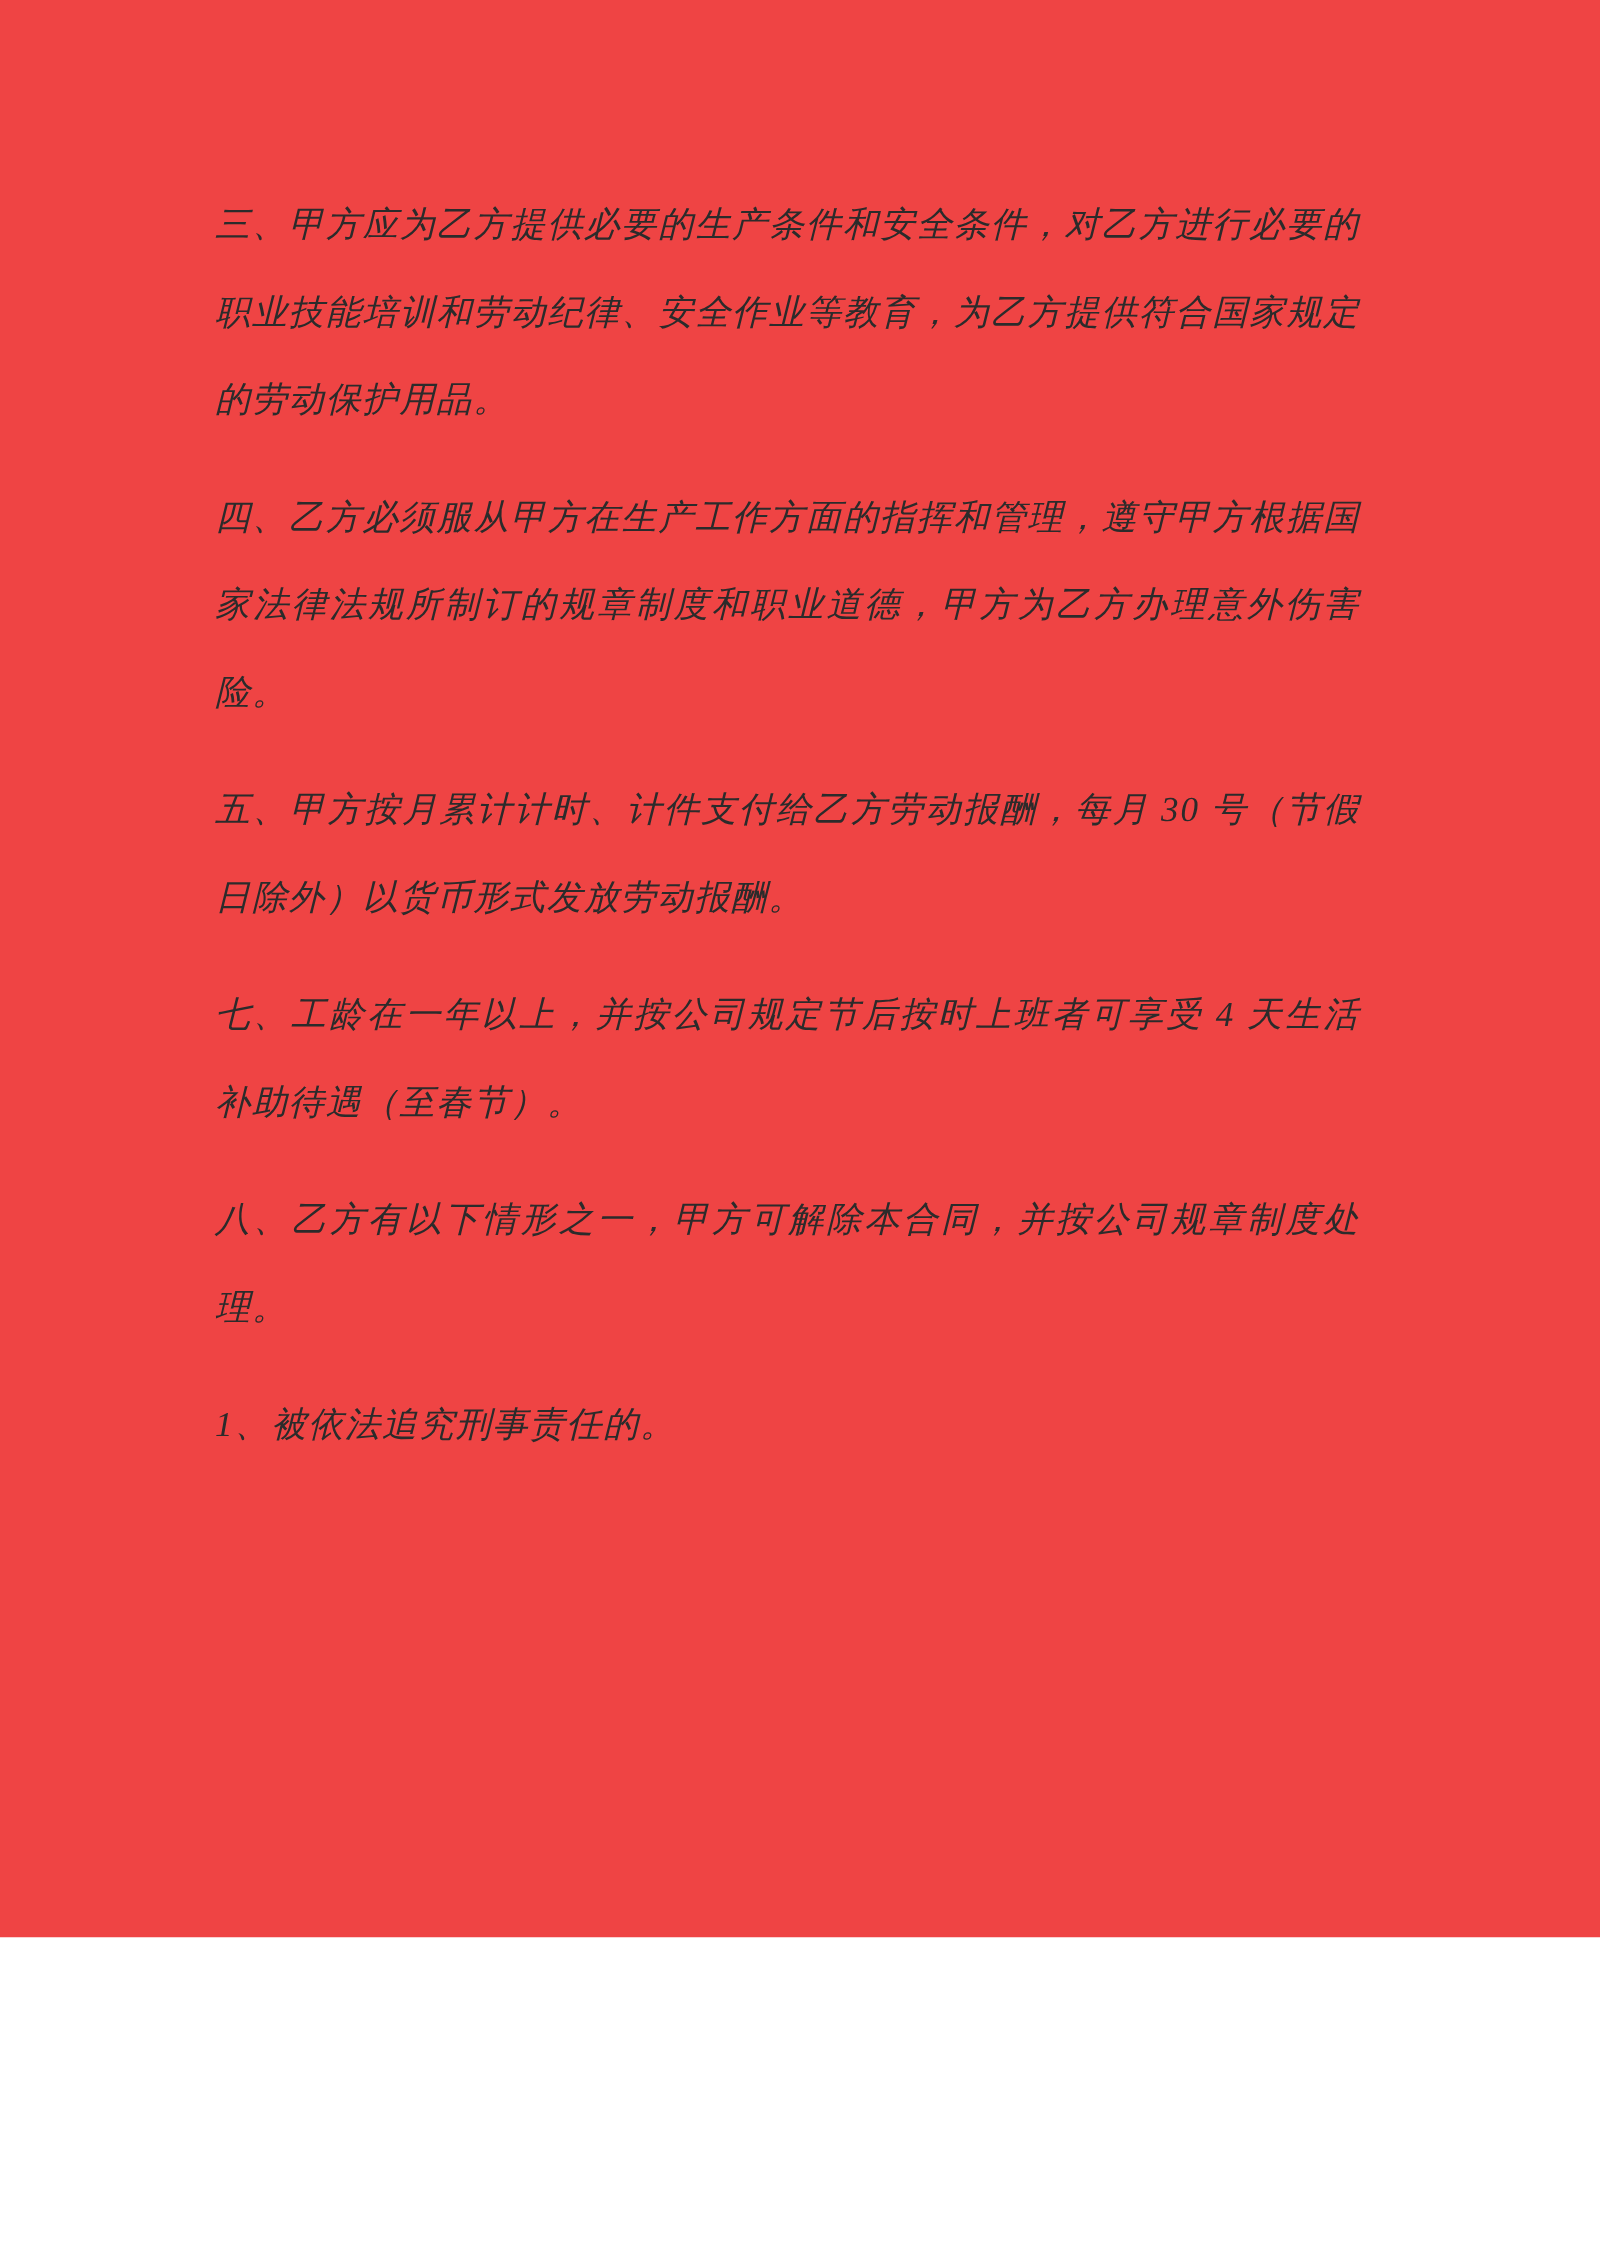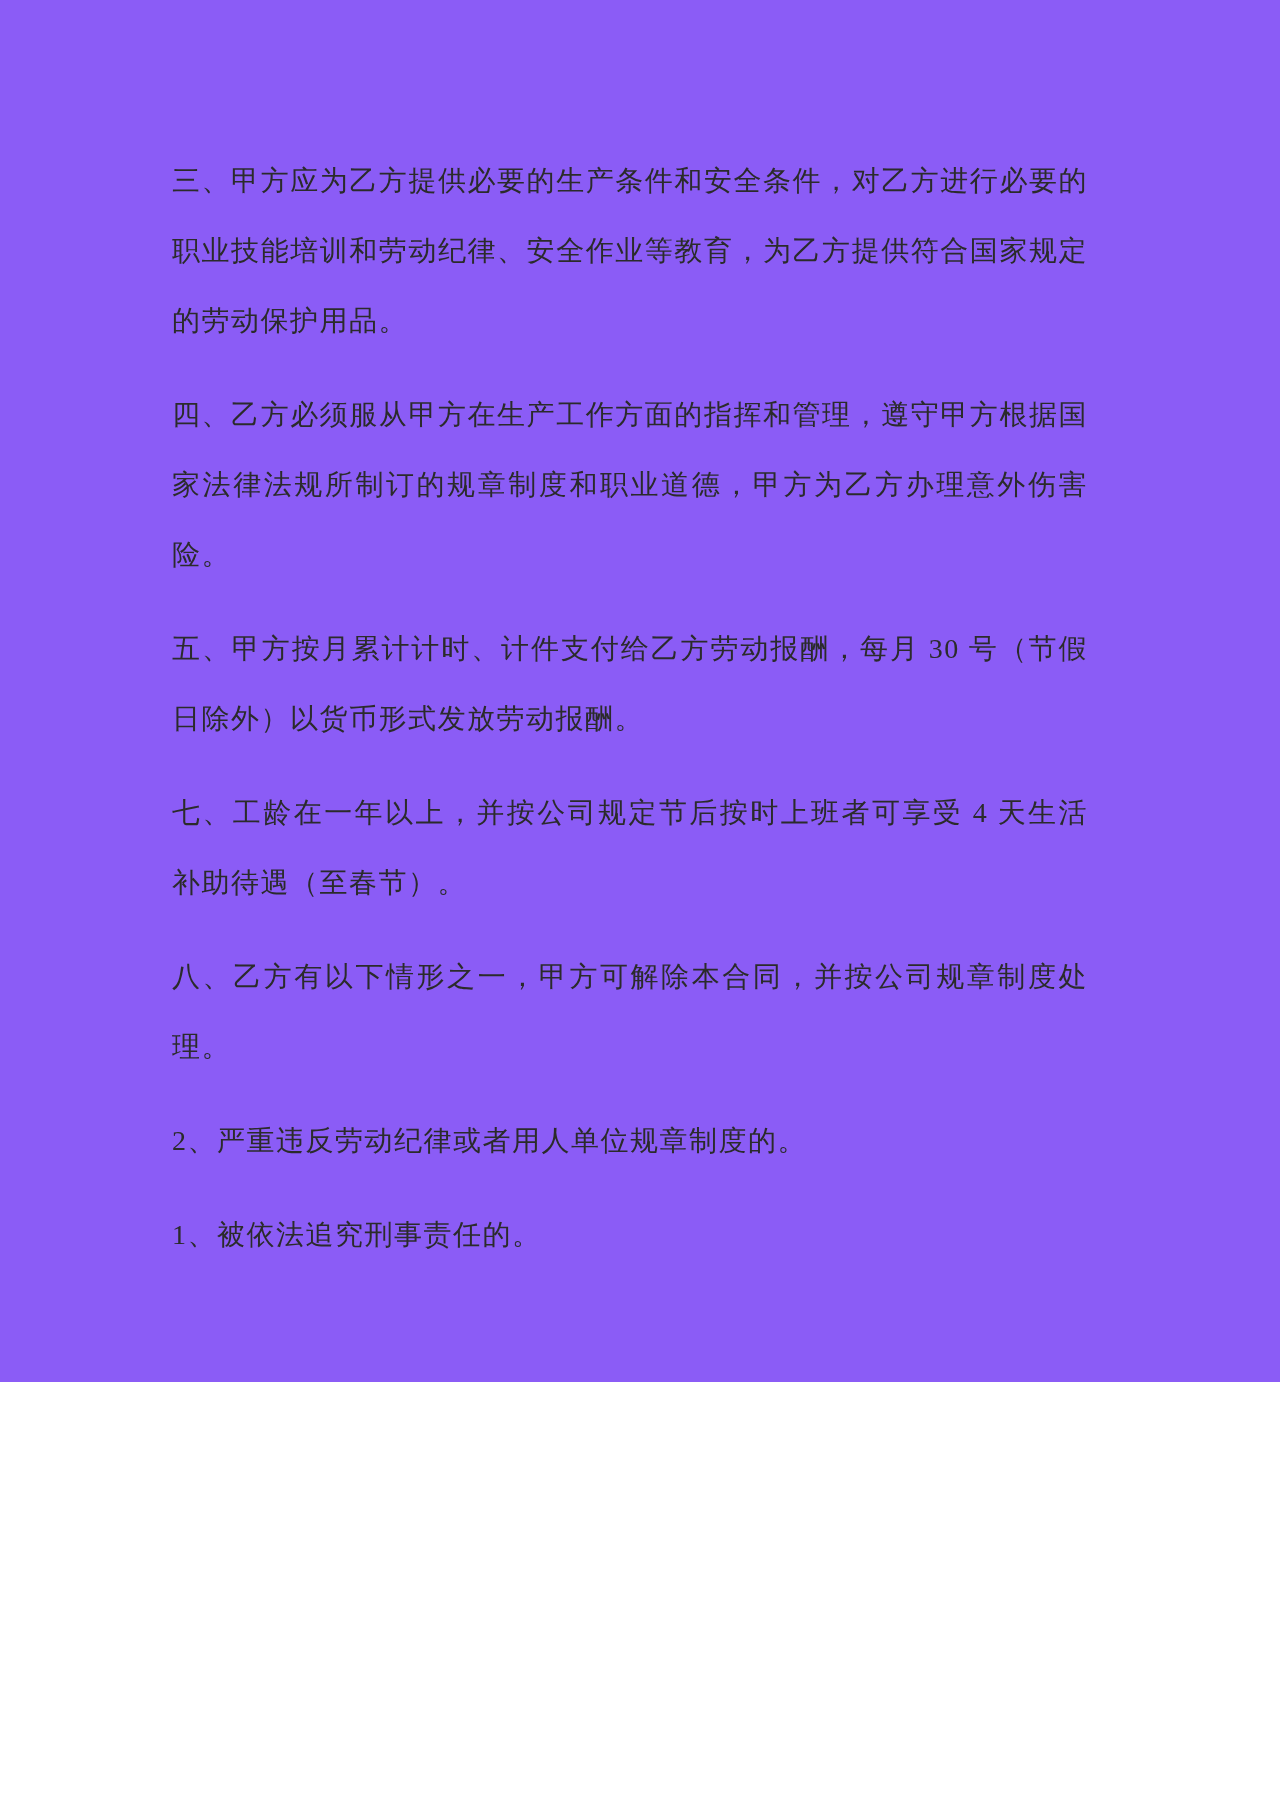--- a/index.html
+++ b/index.html
@@ -3,23 +3,24 @@
 <meta charset="utf-8">
 <style>
   html, body {
     margin: 0;
     padding: 0;
     background: #ffffff;
   }
   .page {
     position: relative;
     width: 1280px;
-    height: 1382px;
-    background: #8b5cf6;
+    height: 1550px;
+    background: #ef4444;
     overflow: hidden;
+    font-style: italic;
   }
   .doc {
     position: absolute;
     left: 172px;
     top: 146px;
     width: 916px;
     color: #2b2b2b;
     font-family: "Liberation Serif", serif;
     font-size: 28px;
     line-height: 70px;
@@ -67,21 +68,20 @@
 <body>
 
 <div class="page">
 
   <div class="doc">
     <p>三、甲方应为乙方提供必要的生产条件和安全条件，对乙方进行必要的职业技能培训和劳动纪律、安全作业等教育，为乙方提供符合国家规定的劳动保护用品。</p>
     <p>四、乙方必须服从甲方在生产工作方面的指挥和管理，遵守甲方根据国家法律法规所制订的规章制度和职业道德，甲方为乙方办理意外伤害险。</p>
     <p>五、甲方按月累计计时、计件支付给乙方劳动报酬，每月 30 号（节假日除外）以货币形式发放劳动报酬。</p>
     <p>七、工龄在一年以上，并按公司规定节后按时上班者可享受 4 天生活补助待遇（至春节）。</p>
     <p>八、乙方有以下情形之一，甲方可解除本合同，并按公司规章制度处理。</p>
-    <p>2、严重违反劳动纪律或者用人单位规章制度的。</p>
     <p>1、被依法追究刑事责任的。</p>
   </div>
 
   <div class="watermark">
     <div class="wm1">简用合同</div>
     <div class="wm2">源文件下载无水印</div>
   </div>
 
 </div>
 

